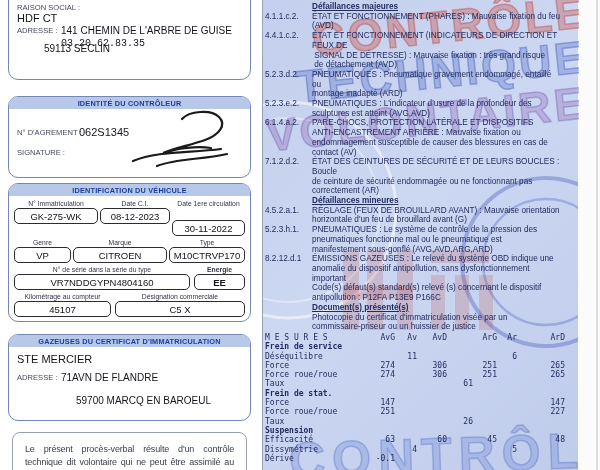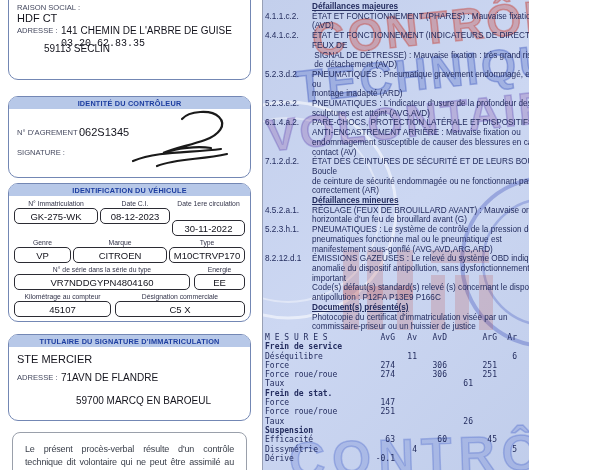--- a/index.html
+++ b/index.html
@@ -1,16 +1,16 @@
 <!DOCTYPE html>
 <html><head>
 <meta charset="utf-8">
 <style>
   html,body{margin:0;padding:0;background:#ffffff;}
-  .page{position:relative;width:529px;height:470px;background:#ffffff;overflow:hidden;
+  .page{position:relative;width:600px;height:470px;background:#ffffff;overflow:hidden;
         font-family:"Liberation Sans",sans-serif;}
 
   
   .box{position:absolute;left:8px;width:243px;background:#fff;border:1.6px solid #7387b4;
        border-radius:10px;box-sizing:border-box;}
   .box-header{height:12px;background:#b7c8e8;border-radius:8px 8px 0 0;display:flex;
        align-items:center;justify-content:center;font-size:7.3px;font-weight:bold;
        color:#1c3da0;letter-spacing:.2px;}
   .lab{font-size:7.6px;color:#44485e;}
   .val{font-size:10px;color:#14141d;}
@@ -119,40 +119,40 @@
           <div class="veh-cell" style="width: 76px;">
             <div class="veh-label">Type</div>
             <div class="veh-box">M10CTRVP170</div>
           </div>
         </div>
         <div class="veh-row">
           <div class="veh-cell" style="width: 176px;">
             <div class="veh-label">N° de série dans la série du type</div>
             <div class="veh-box">VR7NDDGYPN4804160</div>
           </div>
-          <div class="veh-cell" style="width: 51px;">
+          <div class="veh-cell" style="width: 51px; font-weight: bold;">
             <div class="veh-label">Energie</div>
             <div class="veh-box">EE</div>
           </div>
         </div>
         <div class="veh-row">
           <div class="veh-cell" style="width: 97px;">
             <div class="veh-label">Kilométrage au compteur</div>
             <div class="veh-box">45107</div>
           </div>
           <div class="veh-cell" style="width: 130px;">
             <div class="veh-label">Désignation commerciale</div>
             <div class="veh-box">C5 X</div>
           </div>
         </div>
       </div>
   </div>
 
   <div class="box" style="top:334px;height:87px;">
-    <div class="box-header">TITULAIRE DU SIGNATURE D'IMMATRICULATION</div>
+    <div class="box-header">GAZEUSES DU CERTIFICAT D'IMMATRICULATION</div>
     <div style="position:absolute;left:8px;top:18px;" class="big">STE MERCIER</div>
     <div style="position:absolute;left:8px;top:38px;" class="lab">ADRESSE :</div>
     <div style="position:absolute;left:52px;top:37px;" class="val">71AVN DE FLANDRE</div>
     <div style="position:absolute;left:67px;top:60px;" class="val">59700 MARCQ EN BAROEUL</div>
   </div>
 
   <div class="box disc" style="left:12px;top:432px;width:235px;height:70px;">
     <div class="disc-text">Le présent procès-verbal résulte d'un contrôle technique dit volontaire qui ne peut être assimilé au contrôle technique obligatoire prévu par le</div>
   </div>
 

